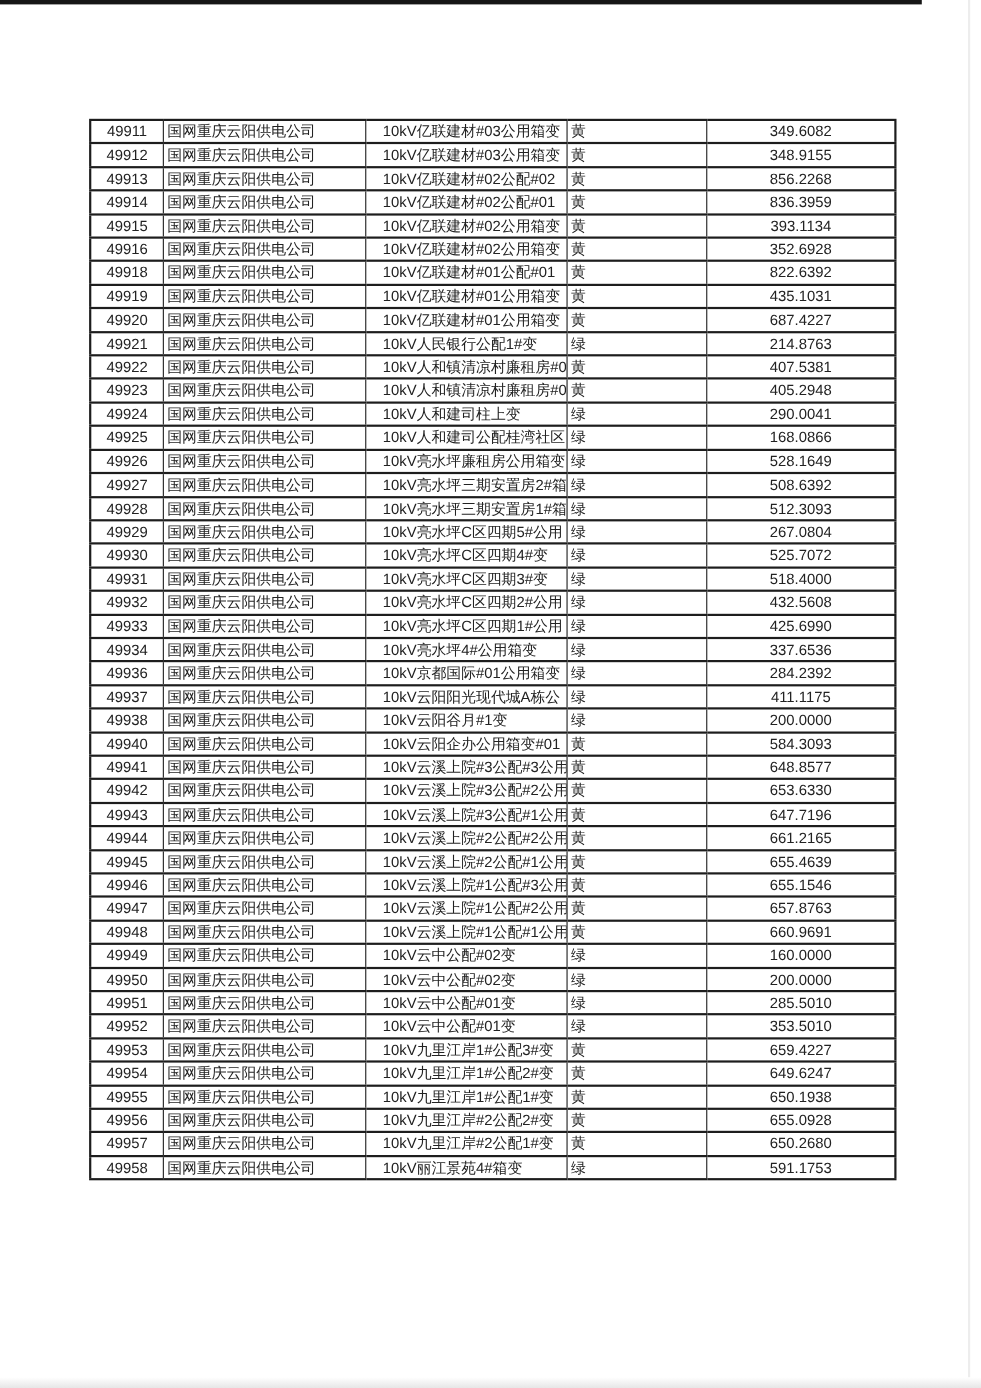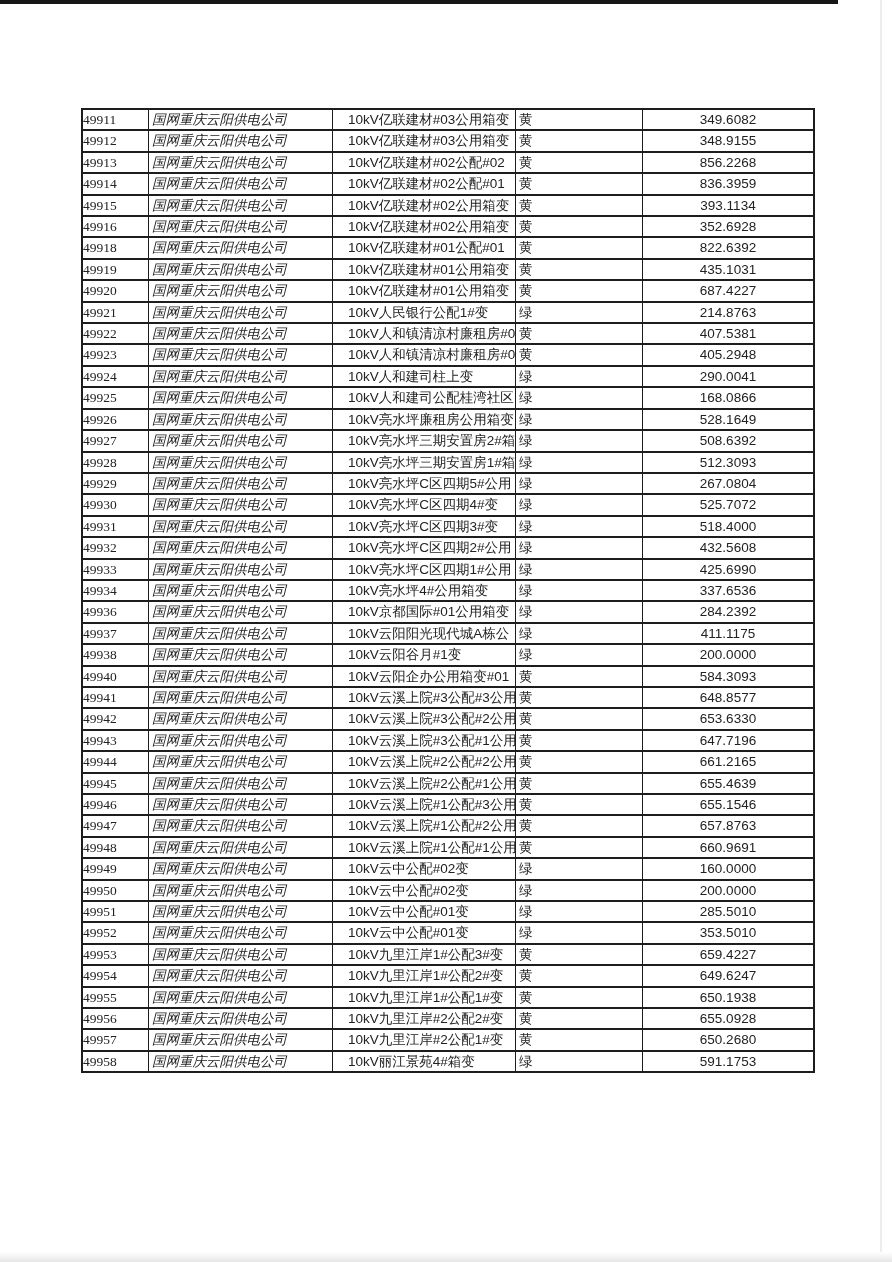--- a/index.html
+++ b/index.html
@@ -17,22 +17,22 @@
     border-collapse:collapse;table-layout:fixed;width:705px;
     border:2px solid #1d1d1d;
   }
   td{
     border:1px solid #1d1d1d;border-top-width:2px;border-bottom-width:2px;
     height:19.4px;line-height:19.4px;
     font-size:13.5px;color:#222222;
     white-space:nowrap;overflow:hidden;
     padding:0;
   }
-  .c-id{width:65px;font-family:Liberation Serif, serif;}
-  .c-company{width:180px;padding-left:3px;font-style:italic;}
+  .c-id{width:65px;text-align:center;}
+  .c-company{width:180px;padding-left:3px;}
   .c-station{width:167px;padding-left:15px;}
   .c-status{width:123px;padding-left:3px;}
   .c-value{width:170px;text-align:center;}
 </style>
 </head>
 <body>
 
 <div class="top-bar"></div>
 <div class="right-edge"></div>
 <div class="bottom-edge"></div>

